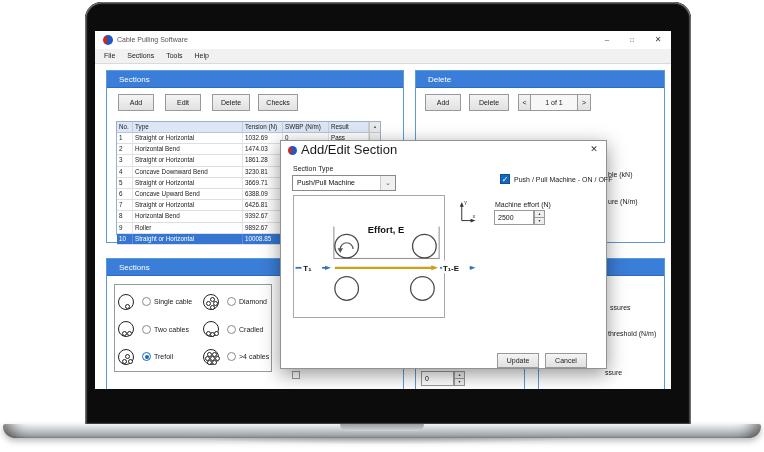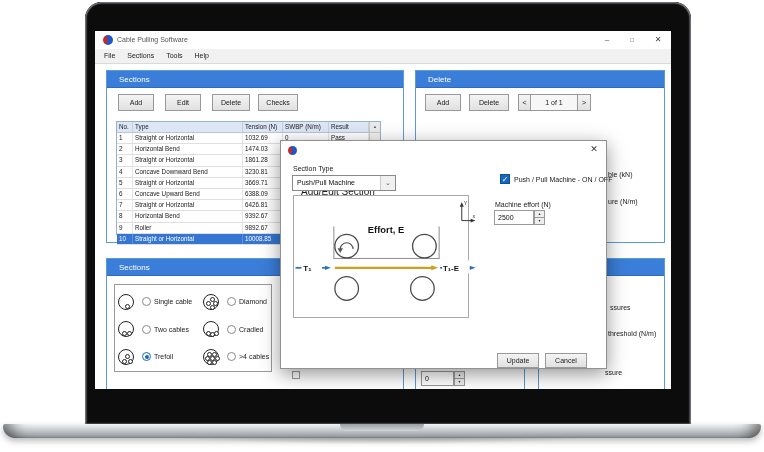--- a/index.html
+++ b/index.html
@@ -73,33 +73,33 @@
     line-height:13px;padding-left:3px;box-sizing:border-box;color:#111;overflow:hidden;white-space:nowrap;}
   .spinbtns{position:absolute;width:11px;height:15px;box-sizing:border-box;}
   .spinbtns span{display:block;height:7.5px;box-sizing:border-box;border:1px solid #9a9a9a;
     background:#eee;font-size:4px;line-height:5px;text-align:center;color:#333;}
   .spinbtns span:last-child{border-top:none;}
   
   .dialog{position:absolute;left:185px;top:109px;width:327px;height:229px;background:#fff;
     border:1px solid #919191;box-shadow:0 5px 18px rgba(0,0,0,.42);z-index:10;box-sizing:border-box;}
   .dlogo{position:absolute;left:7px;top:5px;width:9px;height:9px;border-radius:50%;
     background:conic-gradient(from 210deg,#c42b22 0 120deg,#1f56c9 120deg 360deg);}
-  .dtitle{position:absolute;left:20px;top:0;line-height:18px;font-size:10px;color:#1a1a1a;margin-top:42px;}
+  .dtitle{position:absolute;left:20px;top:0;line-height:18px;font-size:13px;color:#1a1a1a;}
   .dclose{position:absolute;left:305px;top:0;width:16px;height:16px;text-align:center;
     line-height:16px;font-size:9px;color:#333;}
   .ddl{position:absolute;left:11px;top:34px;width:104px;height:16px;border:1px solid #8a8a8a;
     box-sizing:border-box;background:#fff;}
   .ddl .val{position:absolute;left:4px;top:0;font-size:7px;line-height:14px;color:#111;white-space:nowrap;}
   .ddl .arr{position:absolute;right:0;top:0;bottom:0;width:14px;background:#f0f0f0;
     border-left:1px solid #c9c9c9;text-align:center;font-size:7px;line-height:14px;color:#555;}
   .chk{position:absolute;left:219px;top:33px;width:10px;height:10px;background:#1568bf;
     border:1px solid #10508f;box-sizing:border-box;color:#fff;font-size:8px;line-height:9px;text-align:center;}
   .chk-frag{position:absolute;left:197px;top:340px;width:8px;height:8px;border:1px solid #9a9a9a;
     background:#fff;box-sizing:border-box;}
-  .dbox{position:absolute;left:12px;top:54px;width:176px;height:123px;border:1px solid #a8a8a8;
+  .dbox{position:absolute;left:12px;top:54px;width:152px;height:123px;border:1px solid #a8a8a8;
     box-sizing:border-box;}
   .dbox svg{position:absolute;left:0;top:0;width:186px;height:121px;}
   .roller{fill:#fff;stroke:#4a4a4a;stroke-width:1.3;}
   .frame{stroke:#8a8a8a;stroke-width:1;}
   .cable{stroke:#cf9e1c;stroke-width:2.2;}
   .cablef{fill:#cf9e1c;}
   .tension{stroke:#2e74b5;stroke-width:1.8;}
   .tensionf{fill:#2e74b5;}
   .tlab{font-size:8px;font-weight:600;fill:#111;font-family:"Liberation Sans",sans-serif;}
   .effort{font-size:9.5px;font-weight:600;fill:#111;font-family:"Liberation Sans",sans-serif;}

